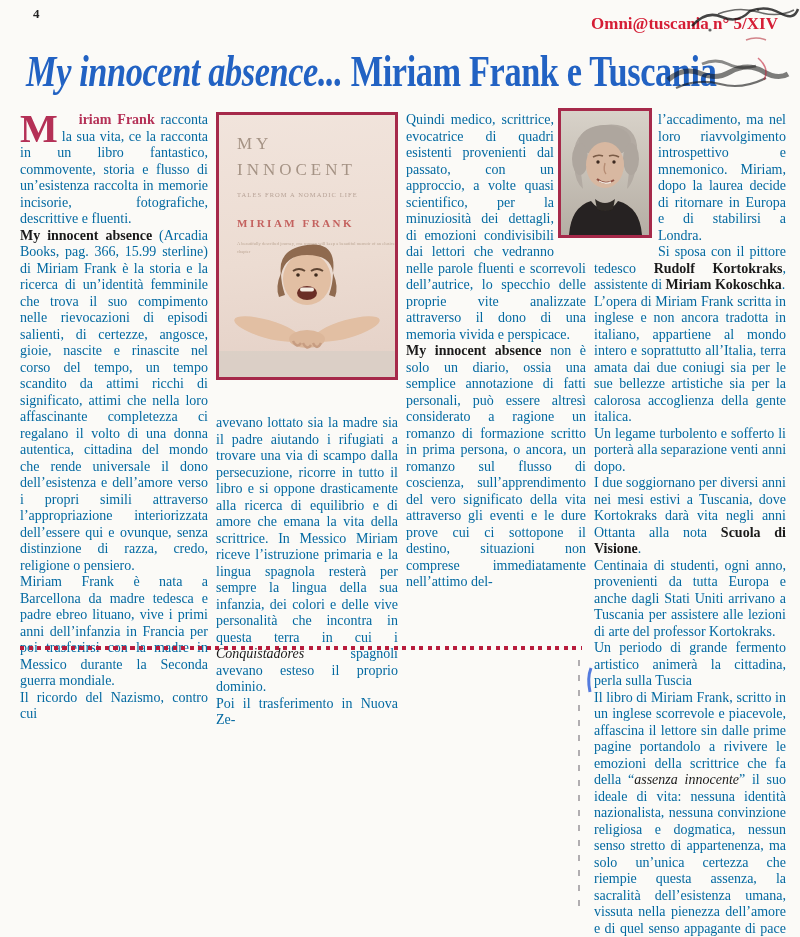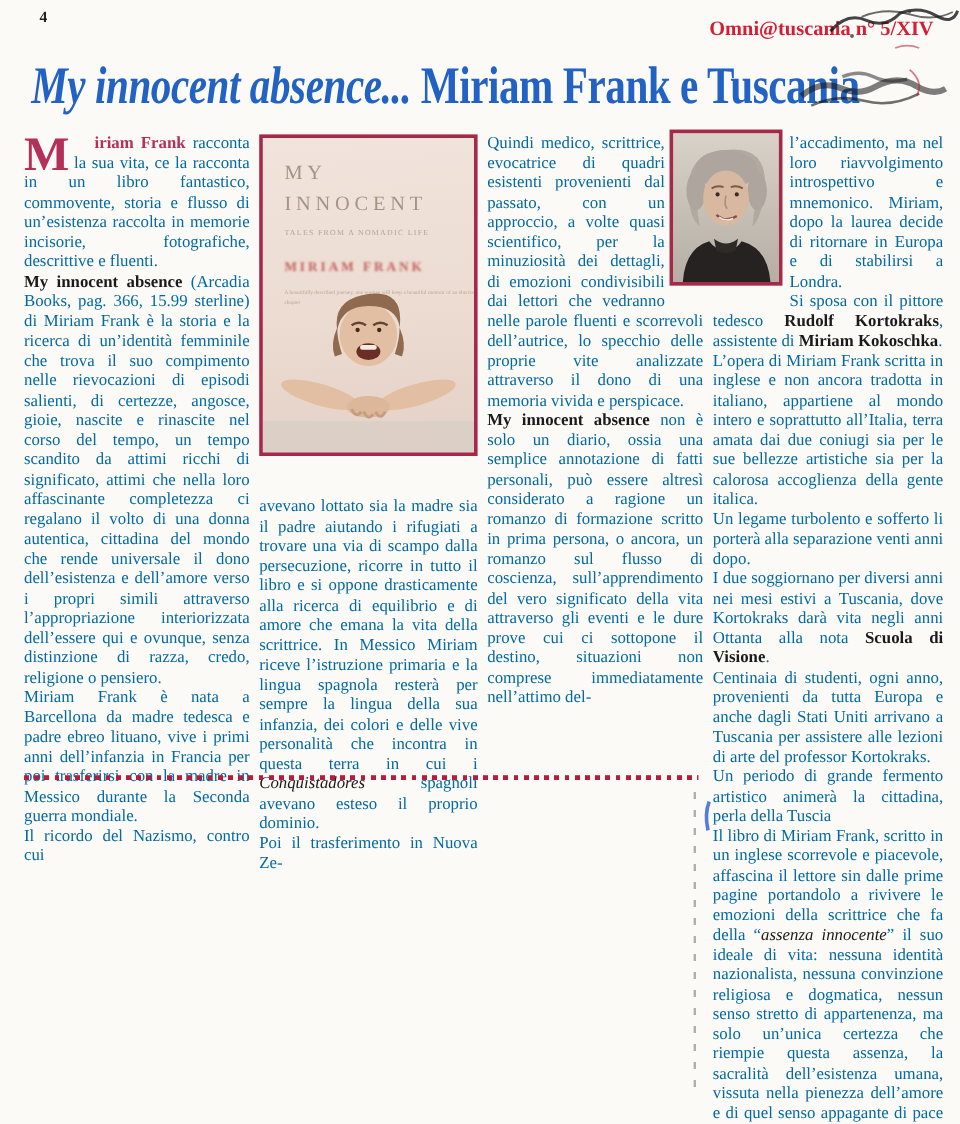--- a/index.html
+++ b/index.html
@@ -164,18 +164,18 @@
   </div>
 
 <div class="col" id="col4">
   <div class="spacer-l"></div>
 <p><span class="seg-p">l’accadimento, ma nel loro riavvolgimento introspettivo e mnemonico. Miriam, dopo la laurea decide di ritornare in Europa e di stabilirsi a Londra.</span></p>
     <p><span class="seg-p">Si sposa con il pittore tedesco </span><span class="seg-bi">Rudolf Kortokraks</span><span class="seg-p">, assistente di </span><span class="seg-bi">Miriam Kokoschka</span><span class="seg-p">.</span></p>
     <p><span class="seg-p">L’opera di Miriam Frank scritta in inglese e non ancora tradotta in italiano, appartiene al mondo intero e soprattutto all’Italia, terra amata dai due coniugi sia per le sue bellezze artistiche sia per la calorosa accoglienza della gente italica.</span></p>
     <p><span class="seg-p">Un legame turbolento e sofferto li porterà alla separazione venti anni dopo.</span></p>
     <p><span class="seg-p">I due soggiornano per diversi anni nei mesi estivi a Tuscania, dove Kortokraks darà vita negli anni Ottanta alla nota </span><span class="seg-bi">Scuola di Visione</span><span class="seg-p">.</span></p>
     <p><span class="seg-p">Centinaia di studenti, ogni anno, provenienti da tutta Europa e anche dagli Stati Uniti arrivano a Tuscania per assistere alle lezioni di arte del professor Kortokraks.</span></p>
-    <p><span class="seg-p">Un periodo di grande fermento artistico animerà la cittadina, perla della Tuscia</span></p>
+    <p><span class="seg-p">Un periodo di grande fermento artistico animerà la cittadina, perla sulla Tuscia</span></p>
     <p><span class="seg-p">Il libro di Miriam Frank, scritto in un inglese scorrevole e piacevole, affascina il lettore sin dalle prime pagine portandolo a rivivere le emozioni della scrittrice che fa della “</span><span class="seg-i">assenza innocente</span><span class="seg-p">” il suo ideale di vita: nessuna identità nazionalista, nessuna convinzione religiosa e dogmatica, nessun senso stretto di appartenenza, ma solo un’unica certezza che riempie questa assenza, la sacralità dell’esistenza umana, vissuta nella pienezza dell’amore e di quel senso appagante di pace che completa il nostro nomade viaggio sulla terra.</span></p>
   </div>
 
 <div class="dotted-rule"></div>
 <div class="v-dashes"></div>
 
 </body></html>

